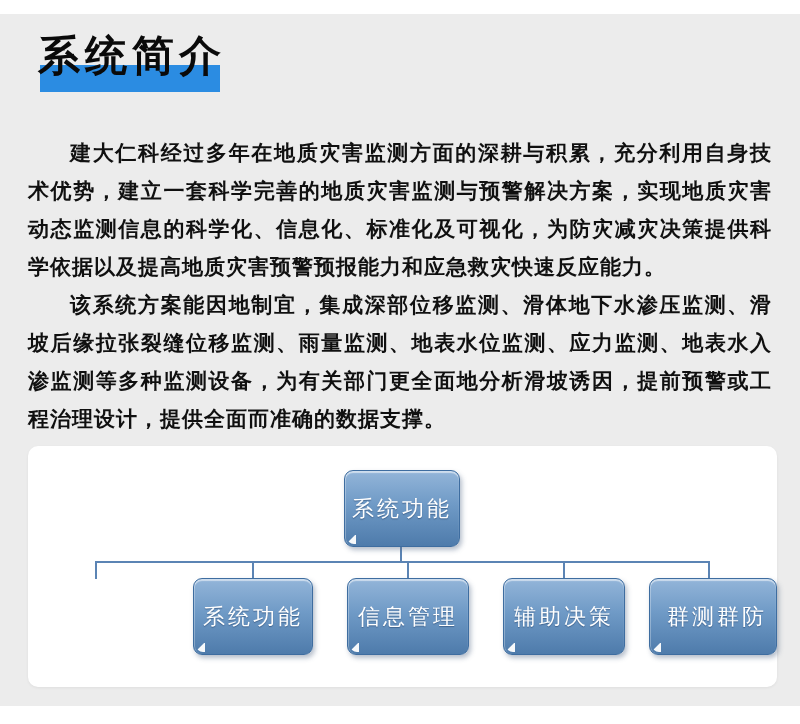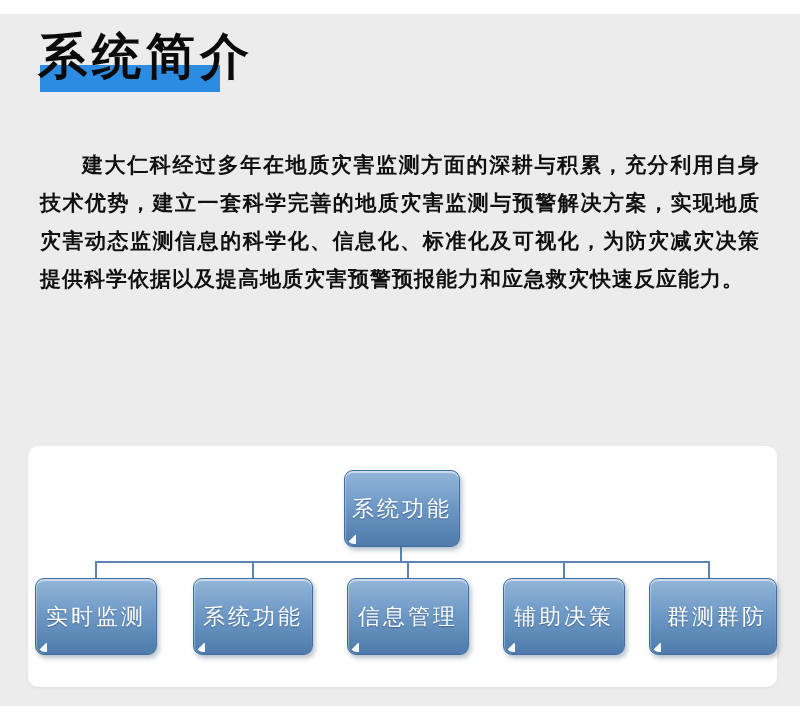--- a/index.html
+++ b/index.html
@@ -15,29 +15,29 @@
     position:absolute;left:0;top:14px;width:800px;height:692px;
     background:#ececec;
   }
   
   .title-highlight{
     position:absolute;left:40px;top:65px;width:180px;height:27px;
     background:#2b8ce2;z-index:1;
   }
   .page-title{
     position:absolute;left:38px;top:30px;margin:0;z-index:2;
-    font-size:49px;line-height:52px;font-weight:900;
+    font-size:42px;line-height:52px;font-weight:900;
     letter-spacing:5px;color:#0a0a0a;
   }
   
   .intro{
     position:absolute;left:28px;top:134px;width:744px;z-index:2;
   }
   .intro p{
-    margin:12px;
+    margin:0;
     font-size:21px;line-height:38px;letter-spacing:1px;
     font-weight:700;color:#101010;
     text-align:justify;text-indent:2em;
   }
   
   .card{
     position:absolute;left:28px;top:446px;width:749px;height:241px;
     background:#ffffff;border-radius:10px;
     box-shadow:0 1px 3px rgba(0,0,0,0.06);
     z-index:2;
@@ -82,37 +82,35 @@
 <body>
 
 <div class="page">
   <div class="gray-band"></div>
 
   <div class="title-highlight"></div>
   <h1 class="page-title">系统简介</h1>
 
   <div class="intro">
     <p>建大仁科经过多年在地质灾害监测方面的深耕与积累，充分利用自身技术优势，建立一套科学完善的地质灾害监测与预警解决方案，实现地质灾害动态监测信息的科学化、信息化、标准化及可视化，为防灾减灾决策提供科学依据以及提高地质灾害预警预报能力和应急救灾快速反应能力。</p>
+    <p>该系统方案能因地制宜，集成深部位移监测、滑体地下水渗压监测、滑坡后缘拉张裂缝位移监测、雨量监测、地表水位监测、应力监测、地表水入渗监测等多种监测设备，为有关部门更全面地分析滑坡诱因，提前预警或工程治理设计，提供全面而准确的数据支撑。</p>
   </div>
 
   <div class="card">
 
     <div class="conn conn-vstub"></div>
     <div class="conn conn-hline"></div>
     <div class="conn conn-drop conn-d0"></div>
     <div class="conn conn-drop conn-d1"></div>
     <div class="conn conn-drop conn-d2"></div>
     <div class="conn conn-drop conn-d3"></div>
     <div class="conn conn-drop conn-d4"></div>
 
     <div class="node node-root">
       <span>系统功能</span>
-    </div>
-    <div class="node node-c0">
-      <span>实时监测</span>
     </div>
     <div class="node node-c1">
       <span>系统功能</span>
     </div>
     <div class="node node-c2">
       <span>信息管理</span>
     </div>
     <div class="node node-c3">
       <span>辅助决策</span>
     </div>

